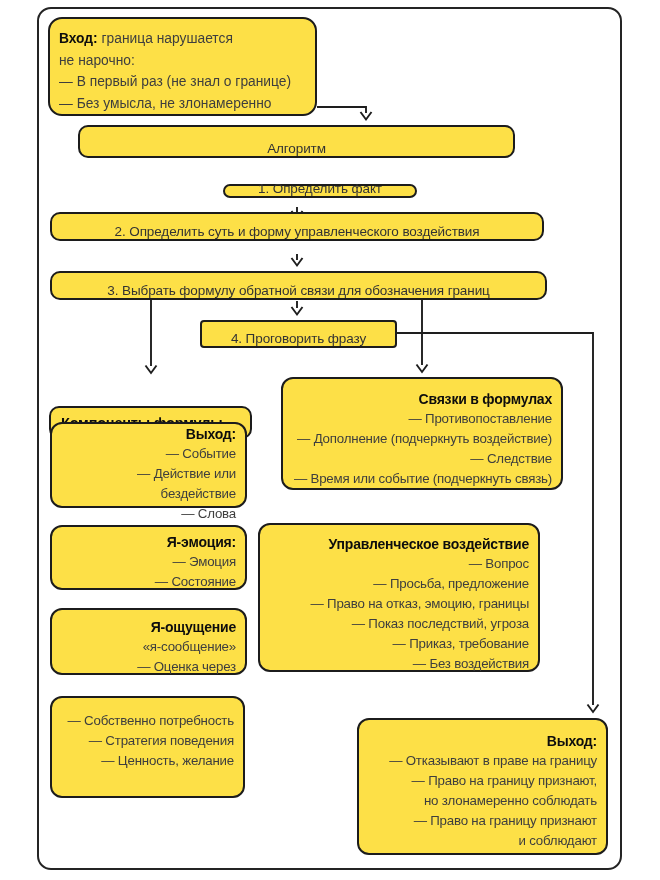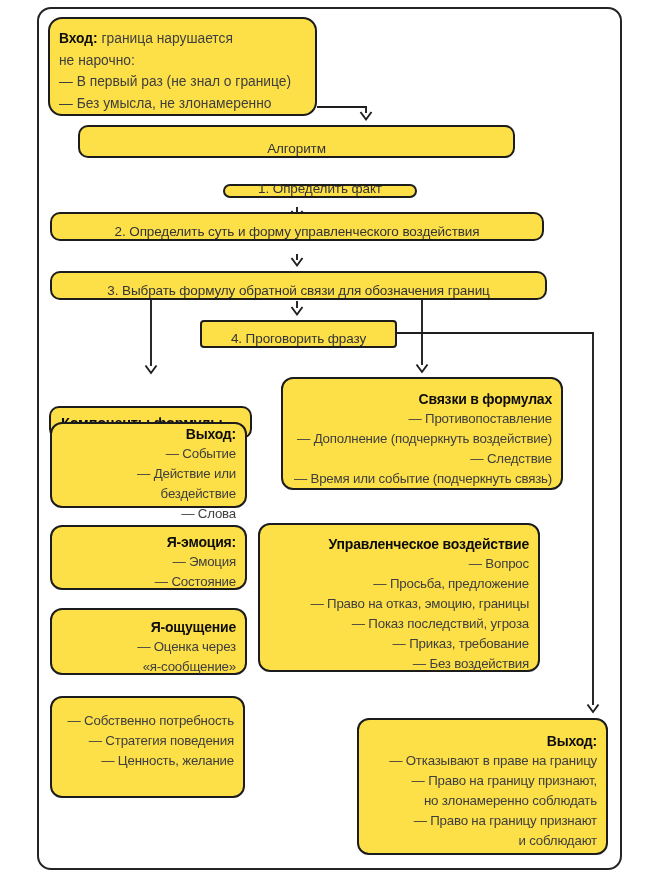--- a/index.html
+++ b/index.html
@@ -143,22 +143,22 @@
     <div class="item">— Вопрос</div>
     <div class="item">— Просьба, предложение</div>
     <div class="item">— Право на отказ, эмоцию, границы</div>
     <div class="item">— Показ последствий, угроза</div>
     <div class="item">— Приказ, требование</div>
     <div class="item">— Без воздействия</div>
   </div>
 
   <div class="box list-box" style="left:50px;top:608px;width:197px;height:67px;padding-top:7px;">
     <h3>Я-ощущение</h3>
+    <div class="item cont">«я-сообщение»</div>
     <div class="item">— Оценка через</div>
-    <div class="item cont">«я-сообщение»</div>
   </div>
 
   <div class="box list-box" style="left:50px;top:696px;width:195px;height:102px;padding-top:13px;">
     <div class="item">— Собственно потребность</div>
     <div class="item">— Стратегия поведения</div>
     <div class="item">— Ценность, желание</div>
   </div>
 
   <div class="box list-box" style="left:357px;top:718px;width:251px;height:137px;padding-top:11px;line-height:21px;">
     <h3>Выход:</h3>

